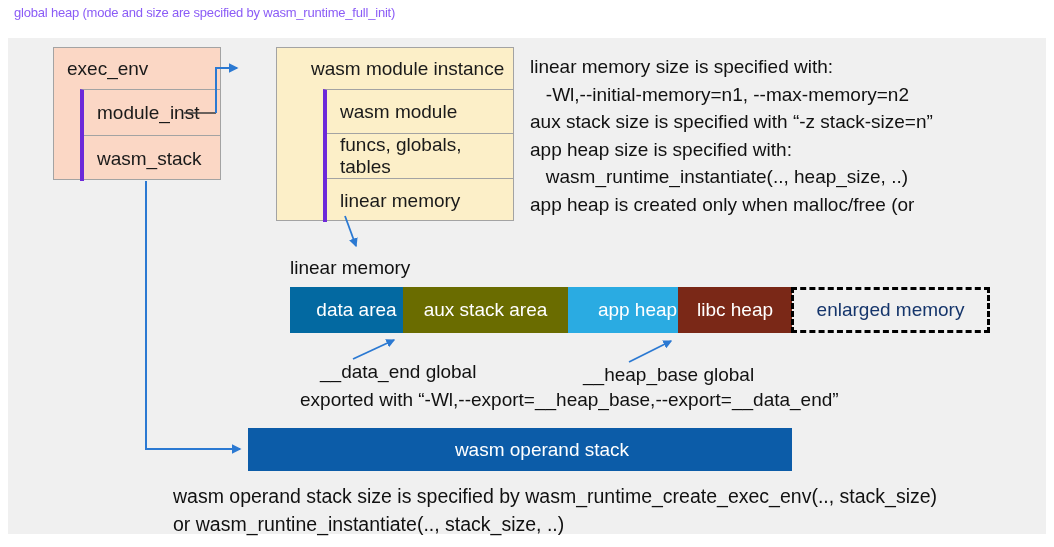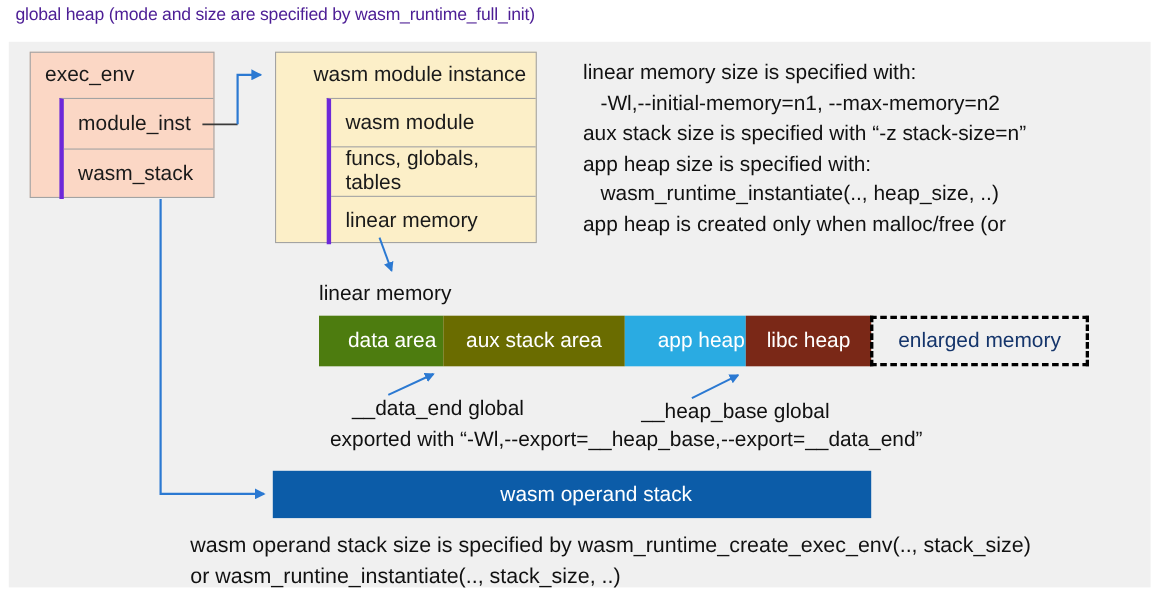--- a/index.html
+++ b/index.html
@@ -1,46 +1,46 @@
 <!DOCTYPE html>
 <html><head>
 <meta charset="utf-8">
 <style>
   * { margin:0; padding:0; box-sizing:border-box; }
   html,body { background:#ffffff; }
   body { font-family:"Liberation Sans", sans-serif; }
   .page { position:relative; width:1054px; height:547px; background:#ffffff; overflow:hidden; }
 
-  .title { position:absolute; left:14px; top:5px; font-size:16px; color:#4c1d95; letter-spacing:-0.2px; }
+  .title { position:absolute; left:14px; top:5px; font-size:13px; color:#8b5cf6; letter-spacing:-0.2px; }
 
   .panel { position:absolute; left:8px; top:38px; width:1038px; height:496px; background:#f0f0f0; }
 
   
-  .box { position:absolute; border:1px solid #a3a3a3; font-size:19px; color:#1a1a1a; }
+  .box { position:absolute; border:1px solid #a3a3a3; font-size:19px; color:#1a1a1a;margin-left:26px; }
   .box.salmon { background:#fbd7c5; }
   .box.cream  { background:#fcefc8; }
   .box-header { height:41px; display:flex; align-items:center; padding-left:13px; }
   .nested { border-top:1px solid #a3a3a3; border-left:4px solid #6d28d9; display:flex; flex-direction:column; }
   .nested .row { flex:1; display:flex; align-items:center; padding-left:13px; border-bottom:1px solid #a3a3a3; }
   .nested .row:last-child { border-bottom:none; }
   .exec-env { left:27px; top:47px; width:168px; height:133px; }
   .exec-env .nested { margin-left:26px; height:92px; }
   .module-instance { left:250px; top:47px; width:238px; height:174px;padding-left:21px; }
   .module-instance .nested { margin-left:25px; height:133px; }
 
   
   .notes-top { position:absolute; left:530px; top:53px; width:520px; font-size:19px; color:#111; }
   .notes-top div { white-space:pre; line-height:27.5px; }
 
   .lm-label { position:absolute; left:290px; top:257px; font-size:19px; color:#111; }
 
   
   .mem-bar { position:absolute; left:290px; top:287px; height:46px; display:flex; }
   .seg { display:flex; align-items:center; justify-content:center; font-size:19px; color:#ffffff; }
-  .seg-data  { width:113px; background:#4d7c0f;padding-left:20px; }
+  .seg-data  { width:113px; background:#0369a1;padding-left:20px; }
   .seg-aux   { width:165px; background:#6a6c00; }
   .seg-app   { width:110px; background:#2aabe2;padding-left:29px; }
   .seg-libc  { width:114px; background:#7a2817; }
   .seg-enlarged { width:199px; margin-left:-1px; background:transparent; border:3px dashed #000;
                   color:#15356b; }
 
   .ann { position:absolute; font-size:19px; color:#111; white-space:pre; }
   .ann-data-end  { left:320px; top:361px; }
   .ann-heap-base { left:583px; top:364px; }
   .ann-exported  { left:300px; top:389px; }

